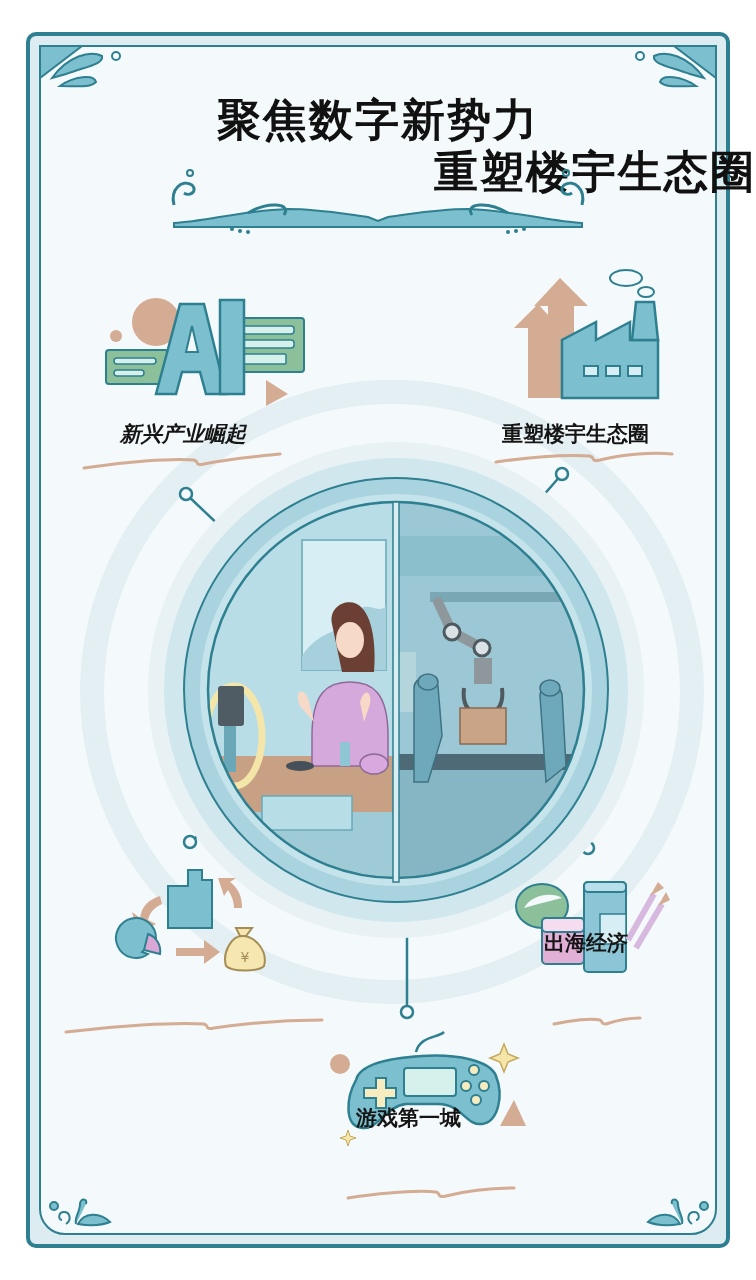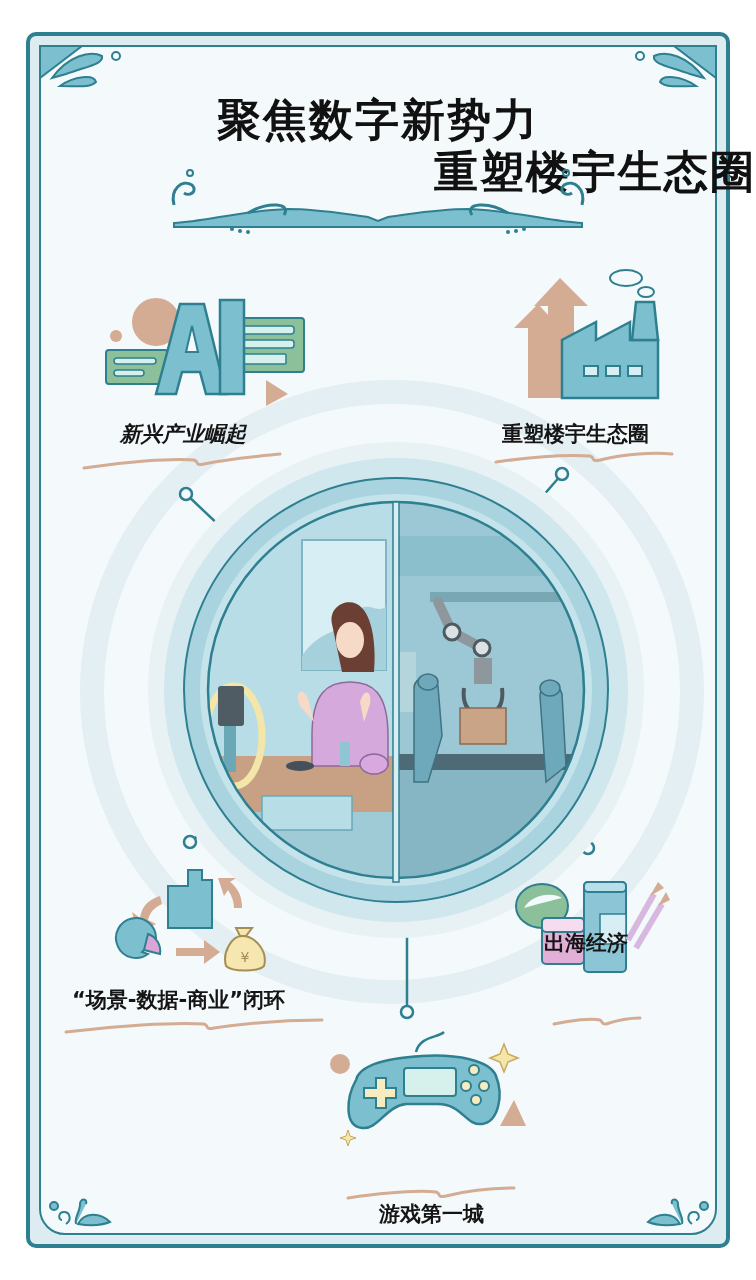--- a/index.html
+++ b/index.html
@@ -196,21 +196,20 @@
     <path d="M60 70 L60 28 L80 28 L80 12 L94 12 L94 22 L104 22 L104 70 Z" fill="#7cc0d0" stroke="#2e7f90" stroke-width="2"></path>
     <path d="M52 38 C40 42 34 48 32 60 L24 54 L30 76 L48 66 L40 62 C42 54 46 50 54 46 Z" fill="#d4ab93"></path>
     <path d="M134 50 C134 38 130 30 122 24 L128 20 L110 20 L116 38 L120 32 C124 38 126 44 126 50 Z" fill="#d4ab93"></path>
     <path d="M40 96 A20 20 0 1 1 48 80 L34 94 Z" fill="#7cc0d0" stroke="#2e7f90" stroke-width="2"></path>
     <path d="M40 76 A18 18 0 0 1 52 96 L36 92 Z" fill="#d9a6d6" stroke="#2e7f90" stroke-width="2"></path>
     <path d="M68 90 L96 90 L96 82 L112 94 L96 106 L96 98 L68 98 Z" fill="#d4ab93"></path>
     <path d="M134 78 C148 78 160 94 156 108 C150 114 124 114 118 108 C114 94 124 78 134 78 Z" fill="#f6e7b0" stroke="#a58e56" stroke-width="2"></path>
     <path d="M128 70 L144 70 L138 78 L132 78 Z" fill="#f6e7b0" stroke="#a58e56" stroke-width="2"></path>
     <text x="137" y="104" font-size="14" text-anchor="middle" fill="#a58e56" font-family="DejaVu Sans, sans-serif">¥</text>
   </svg>
-  <div class="label" style="left:72px;top:986px;">“场景-数据-商业”闭环</div>
   <svg style="left:64px;top:1012px" width="260" height="24" viewBox="0 0 260 24">
     <path d="M2 20 C50 14 110 10 140 12 C146 14 140 18 150 16 C190 10 230 8 258 8" fill="none" stroke="#d4ab93" stroke-width="3" stroke-linecap="round"></path>
   </svg>
 
   <svg style="left:508px;top:870px" width="160" height="104" viewBox="0 0 160 104">
     <ellipse cx="34" cy="36" rx="26" ry="22" fill="#8cc09a" stroke="#2e7f90" stroke-width="2"></ellipse>
     <path d="M16 38 C24 24 44 22 54 28 C46 30 30 34 16 38 Z" fill="#f4f9fb"></path>
     <rect x="34" y="48" width="42" height="46" rx="4" fill="#e2afd6" stroke="#2e7f90" stroke-width="2"></rect>
     <rect x="34" y="48" width="42" height="14" rx="4" fill="#f6dcef" stroke="#2e7f90" stroke-width="2"></rect>
     <rect x="76" y="12" width="42" height="90" rx="4" fill="#8cc6d6" stroke="#2e7f90" stroke-width="2"></rect>
@@ -233,18 +232,18 @@
     <path d="M188 70 L200 96 L174 96 Z" fill="#d4ab93"></path>
     <path d="M22 100 L24 106 L30 108 L24 110 L22 116 L20 110 L14 108 L20 106 Z" fill="#f4e6a9" stroke="#c7a85a" stroke-width="1"></path>
     <path d="M30 50 C34 34 62 28 96 26 C130 24 164 30 170 46 C178 66 172 92 156 94 C140 96 136 74 112 74 L80 74 C60 76 52 100 36 98 C18 96 20 68 30 50 Z" fill="#7cc0d0" stroke="#2e7f90" stroke-width="2.5"></path>
     <path d="M38 58 L50 58 L50 48 L60 48 L60 58 L70 58 L70 68 L60 68 L60 78 L50 78 L50 68 L38 68 Z" fill="#f6ecbf" stroke="#2e7f90" stroke-width="2"></path>
     <rect x="78" y="38" width="52" height="28" rx="3" fill="#d6f1ec" stroke="#2e7f90" stroke-width="2"></rect>
     <circle cx="148" cy="40" r="5" fill="#f6ecbf" stroke="#2e7f90" stroke-width="2"></circle>
     <circle cx="140" cy="56" r="5" fill="#f6ecbf" stroke="#2e7f90" stroke-width="2"></circle>
     <circle cx="158" cy="56" r="5" fill="#f6ecbf" stroke="#2e7f90" stroke-width="2"></circle>
     <circle cx="150" cy="70" r="5" fill="#f6ecbf" stroke="#2e7f90" stroke-width="2"></circle>
   </svg>
-  <div class="label" style="left:356px;top:1200px;margin-left:23px;">游戏第一城</div>
+  <div class="label" style="left:356px;top:1104px;">游戏第一城</div>
   <svg style="left:346px;top:1182px" width="170" height="20" viewBox="0 0 170 20">
     <path d="M2 16 C30 12 70 8 90 10 C96 12 90 16 100 14 C124 8 150 6 168 6" fill="none" stroke="#d4ab93" stroke-width="3" stroke-linecap="round"></path>
   </svg>
 
 </div>
 
 </body></html>

